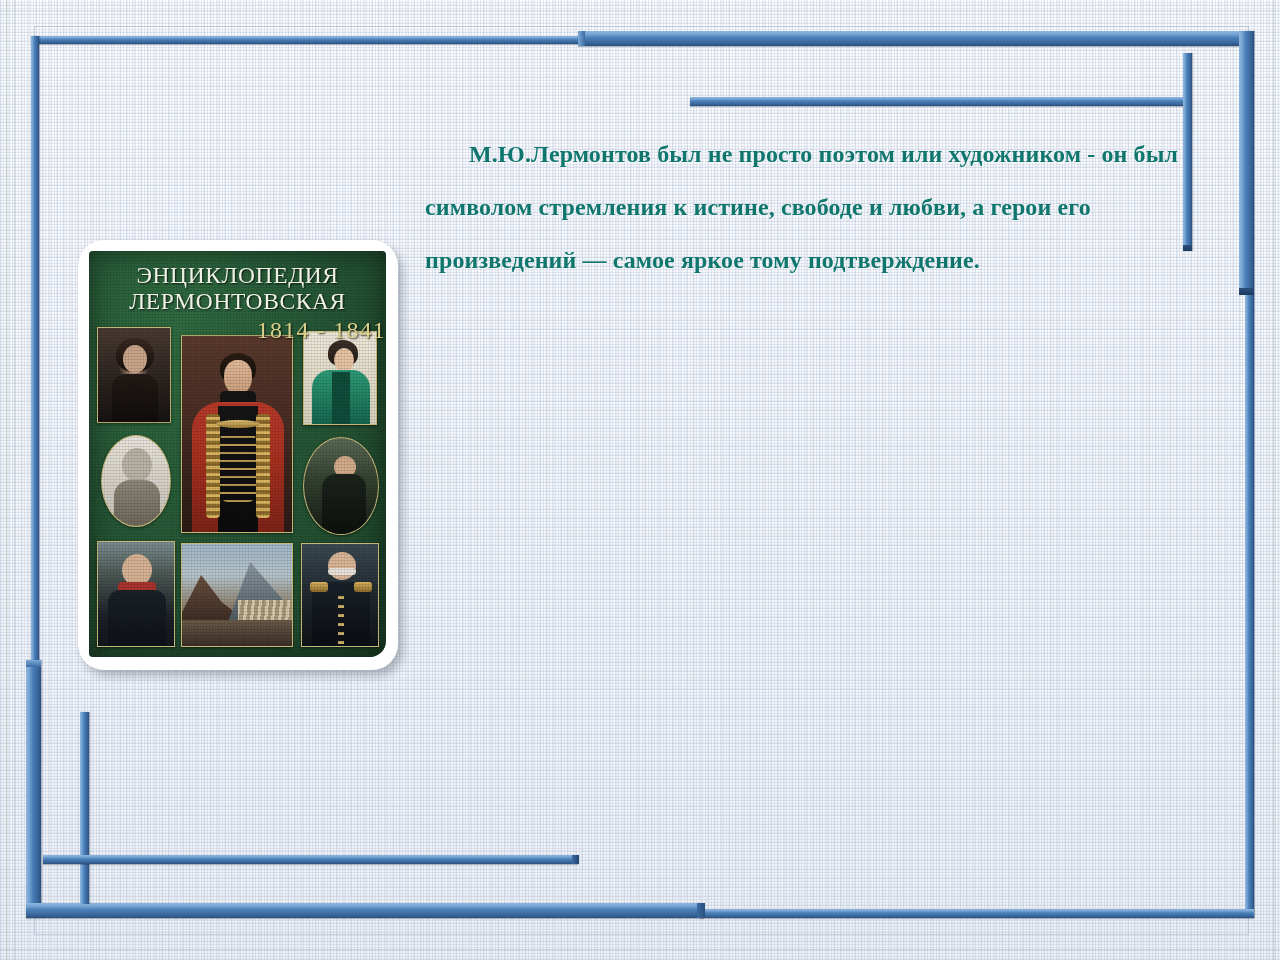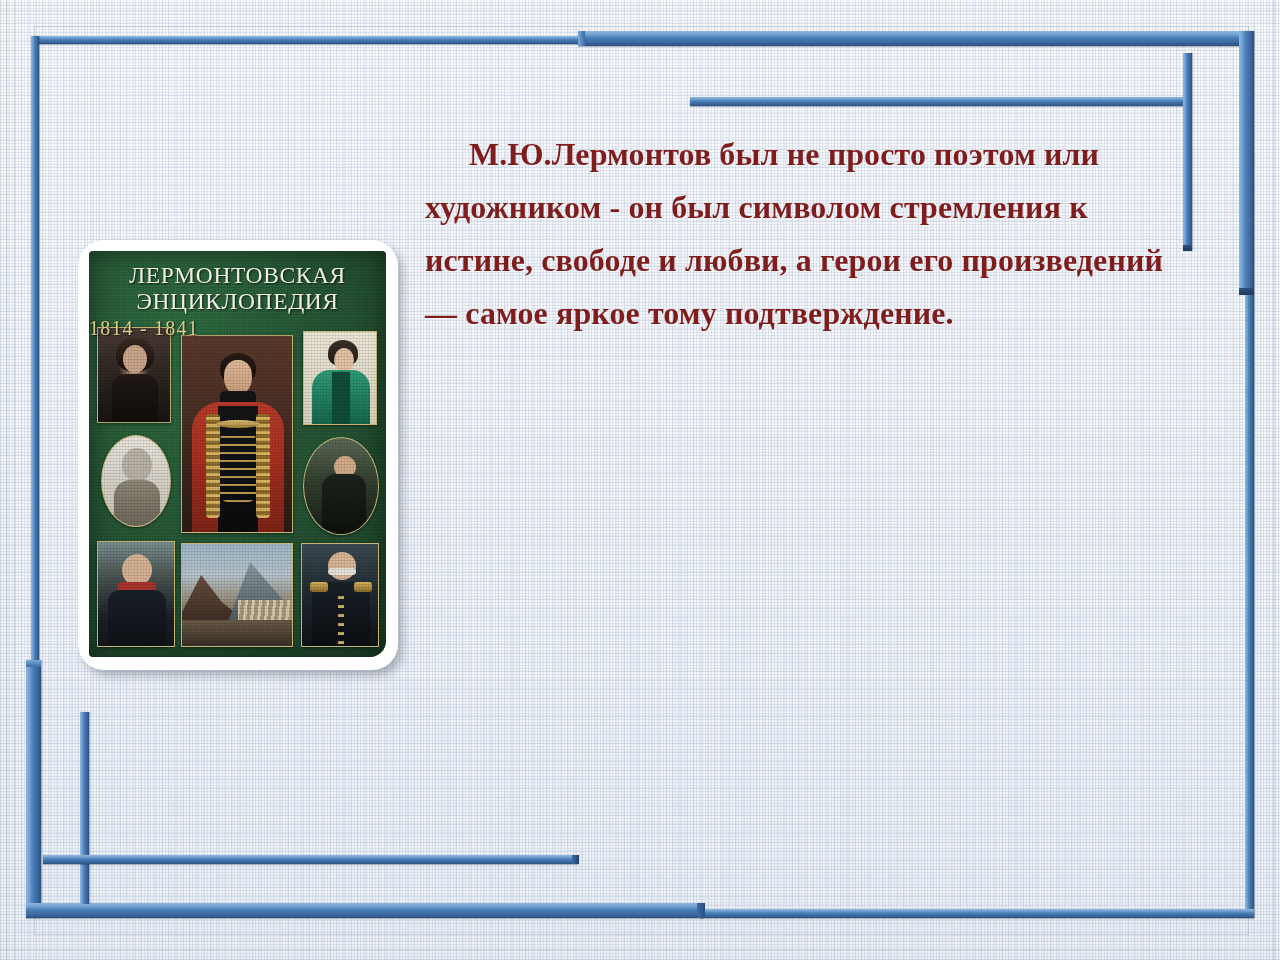--- a/index.html
+++ b/index.html
@@ -73,24 +73,24 @@
   .cap{
     position:absolute;
     background:linear-gradient(to bottom,#2b4f7c,#1d3a5e);
   }
 
   
   #bodytext{
     position:absolute;
     left:425px; top:128px;
     width:760px;
-    color:#7f1d1d;
+    color:#0f766e;
     font-family:"Liberation Serif", serif;
     font-weight:bold;
-    font-size:32px;
+    font-size:24px;
     line-height:53px;
     letter-spacing:0.1px;
     text-shadow:0.6px 0.6px 0 rgba(255,255,255,0.55);
   }
   #bodytext p{ margin:0; text-indent:44px; }
 
   
   #book-wrap{
     position:absolute;
     left:78px; top:240px;
@@ -124,24 +124,24 @@
     color:#f0f2e6;
     font-family:"Liberation Serif", serif;
     font-size:23.5px;
     line-height:26px;
     letter-spacing:0.6px;
     text-shadow:1px 1px 2px rgba(0,0,0,0.75);
     z-index:3;
   }
   #cover-dates{
     position:absolute; left:0; right:0; top:66px;
-    text-align:left;
+    text-align:right;
     color:#d9cf8a;
     font-family:"Liberation Serif", serif;
-    font-size:20px;
+    font-size:24px;
     letter-spacing:1.2px;
     text-shadow:1px 1px 2px rgba(0,0,0,0.75);
     z-index:3;
   }
 
   
   .tile{
     position:absolute;
     border:1.4px solid #c9b97a;
     overflow:hidden;
@@ -196,22 +196,22 @@
   <div class="bar-h" style="left:43px; top:855px; width:535px; height:9px;"></div>
   <div class="cap" style="left:572px; top:855px; width:7px; height:9px;
               background:linear-gradient(to right,#3b6ba3,#22426c);"></div>
 
   <div id="book-wrap">
     <span class="sr">Обложка книги «Лермонтовская энциклопедия»</span>
 
     <div id="book-cover">
 
       <div id="cover-title">
+        <div>ЭНЦИКЛОПЕДИЯ</div>
         <div>ЛЕРМОНТОВСКАЯ</div>
-        <div>ЭНЦИКЛОПЕДИЯ</div>
       </div>
 
       <div id="cover-dates">1814 - 1841</div>
 
       <div class="tile" style="left:8px; top:76px; width:74px; height:96px;
                   background:
                     radial-gradient(ellipse at 50% 38%, #c09a80 0 9%, rgba(0,0,0,0) 30%),
                     linear-gradient(to bottom,#4a3b33 0%,#2b2420 55%,#171311 100%);">
         <div style="position:absolute;left:18px;top:10px;width:38px;height:34px;border-radius:50% 50% 45% 45%;
                     background:linear-gradient(#3a2a22,#17100c);"></div>

